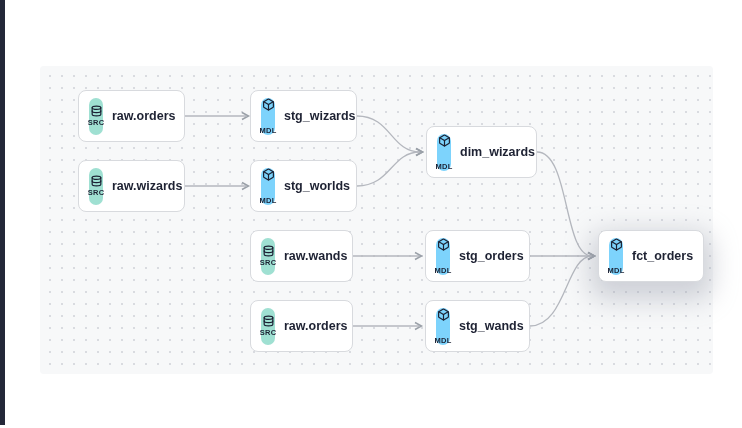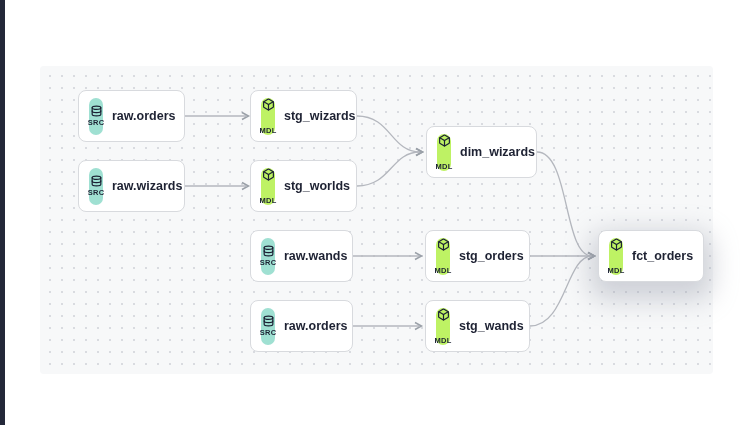--- a/index.html
+++ b/index.html
@@ -45,21 +45,21 @@
   .node.elevated{
     box-shadow:0 10px 26px 8px rgba(150,156,170,0.42);
   }
   .badge{
     width:14px;height:37px;border-radius:7px;
     display:flex;flex-direction:column;align-items:center;justify-content:center;
     gap:1px;flex:0 0 auto;
     color:#1b2133;
   }
   .badge.src{background:#9fe0d2;}
-  .badge.mdl{background:#bef264;gap:16px;}
+  .badge.mdl{background:#7dd3fc;gap:16px;}
   .badge svg{width:13px;height:13px;stroke:#1b2133;}
   .badge .badge-text{
     font-size:7.5px;font-weight:700;letter-spacing:.3px;line-height:1;
   }
   .node .label{
     font-size:12.5px;font-weight:600;color:#1e2233;white-space:nowrap;
   }
 </style>
 </head>
 <body>

